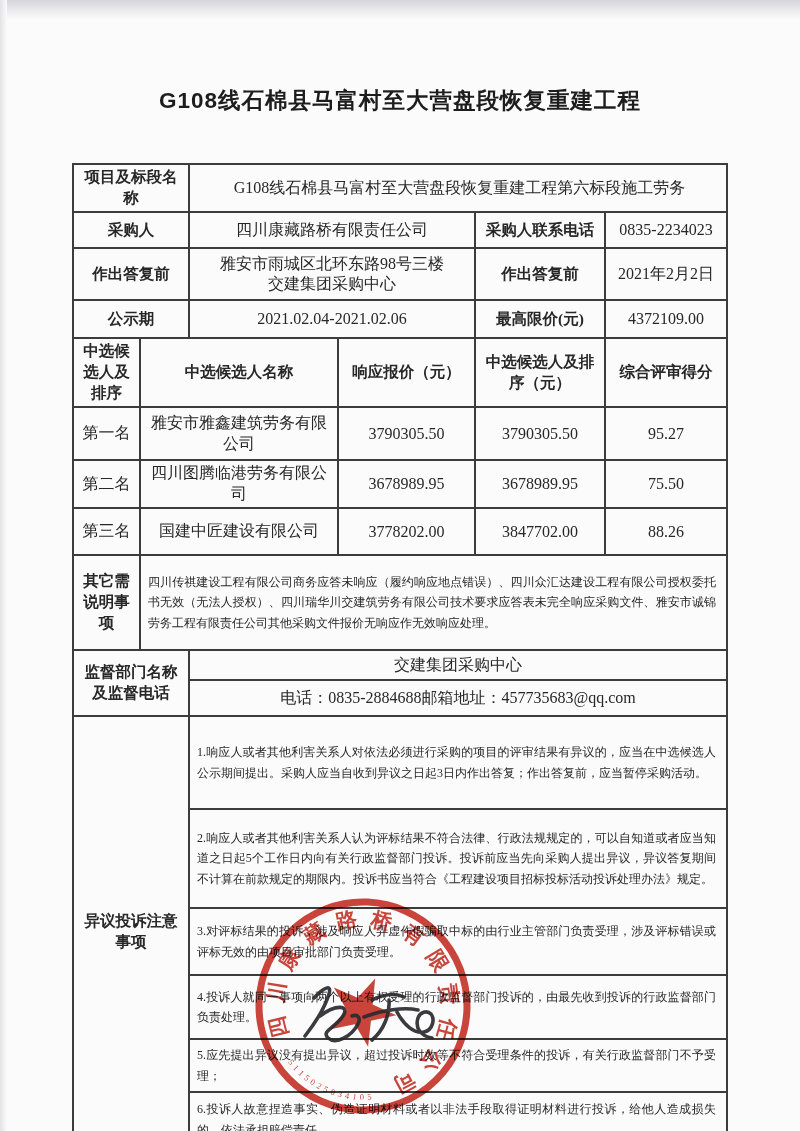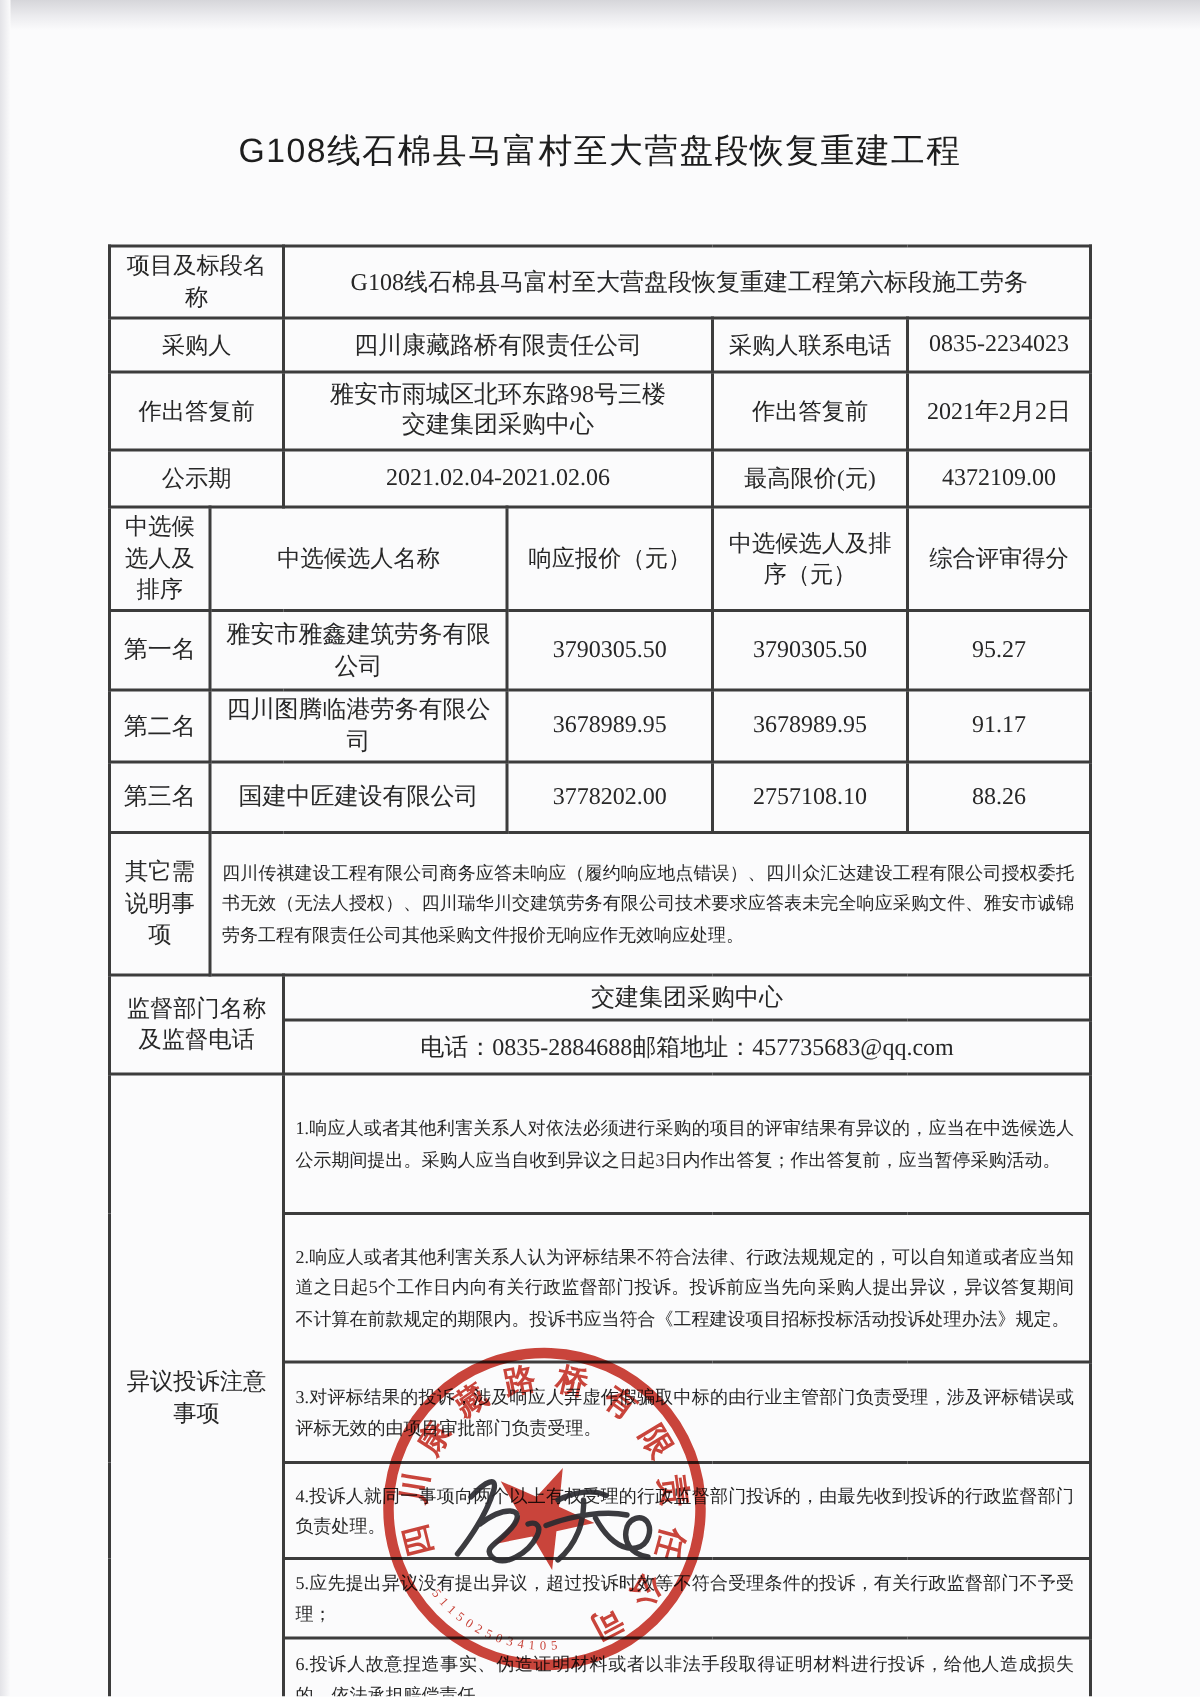--- a/index.html
+++ b/index.html
@@ -12,32 +12,32 @@
     position:absolute; top:0; left:0; right:0; height:20px;
     background:linear-gradient(#d6d6da 0%, #ececef 55%, #fbfbfc 100%);
   }
   .scan-left-edge {
     position:absolute; top:0; left:0; bottom:0; width:7px;
     background:linear-gradient(90deg,#e3e3e7,#fbfbfc);
   }
   .doc-title {
     position:absolute; top:84px; left:0; width:100%;
     text-align:center; font-family:"Liberation Sans", sans-serif;
-    font-weight:normal; font-size:22.5px; line-height:34px;
+    font-weight:bold; font-size:22.5px; line-height:34px;
     color:#1d1d1d; letter-spacing:1px;
   }
   table.main {
     position:absolute; left:72px; top:163px; width:654px;
     border-collapse:collapse; table-layout:fixed;
   }
   td {
     border:2px solid #3c3c3c; text-align:center; vertical-align:middle;
     font-size:16px; padding:2px 3px; color:#272727; overflow:hidden;
   }
-  .lbl { font-size:15.5px; }
+  .lbl { font-size:15.5px;font-weight:bold; }
   .left { text-align:center; padding-left:6px; }
   .para {
     text-align:justify; font-size:12px; line-height:20.5px;
     padding:5px 10px 5px 7px;
   }
   .two-line span { display:block; line-height:20px; }
   tr.h-a td{height:34px} tr.h-b td{height:30px} tr.h-c td{height:46px}
   tr.h-d td{height:32px} tr.h-hd td{height:57px}
   tr.h-r1 td{height:47px} tr.h-r2 td{height:40px} tr.h-r3 td{height:41px}
   tr.h-ot td{height:83px}
@@ -124,28 +124,28 @@
       <td>3790305.50</td>
       <td>3790305.50</td>
       <td>95.27</td>
     </tr>
 
     <tr class="h-r2">
       <td>第二名</td>
       <td colspan="2">四川图腾临港劳务有限公司</td>
       <td>3678989.95</td>
       <td>3678989.95</td>
-      <td>91.17</td>
+      <td>75.50</td>
     </tr>
 
     <tr class="h-r3">
       <td>第三名</td>
       <td colspan="2">国建中匠建设有限公司</td>
       <td>3778202.00</td>
-      <td>2757108.10</td>
+      <td>3847702.00</td>
       <td>88.26</td>
     </tr>
 
     <tr class="h-ot">
       <td class="lbl">其它需说明事项</td>
       <td colspan="5" class="para">四川传祺建设工程有限公司商务应答未响应（履约响应地点错误）、四川众汇达建设工程有限公司授权委托书无效（无法人授权）、四川瑞华川交建筑劳务有限公司技术要求应答表未完全响应采购文件、雅安市诚锦劳务工程有限责任公司其他采购文件报价无响应作无效响应处理。</td>
     </tr>
 
     <tr class="h-s1">
       <td colspan="2" rowspan="2" class="lbl">监督部门名称及监督电话</td>

